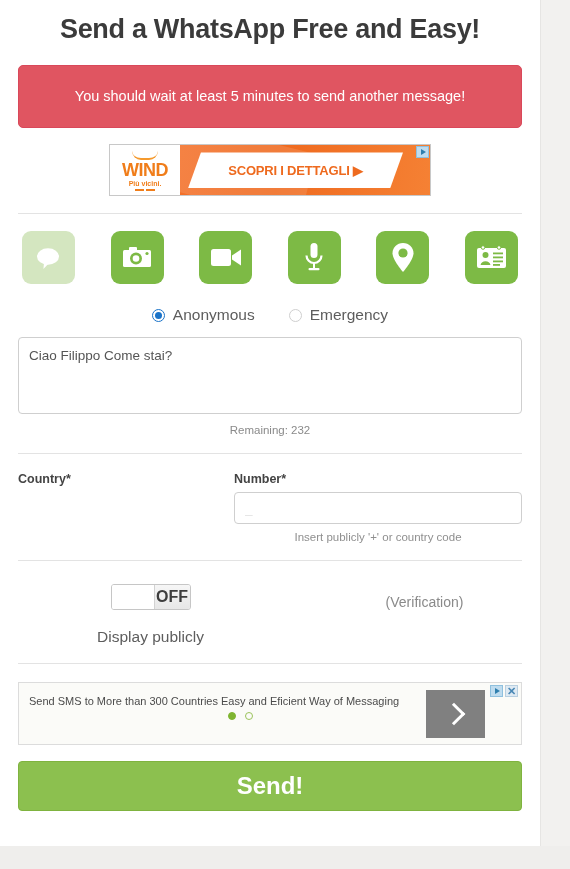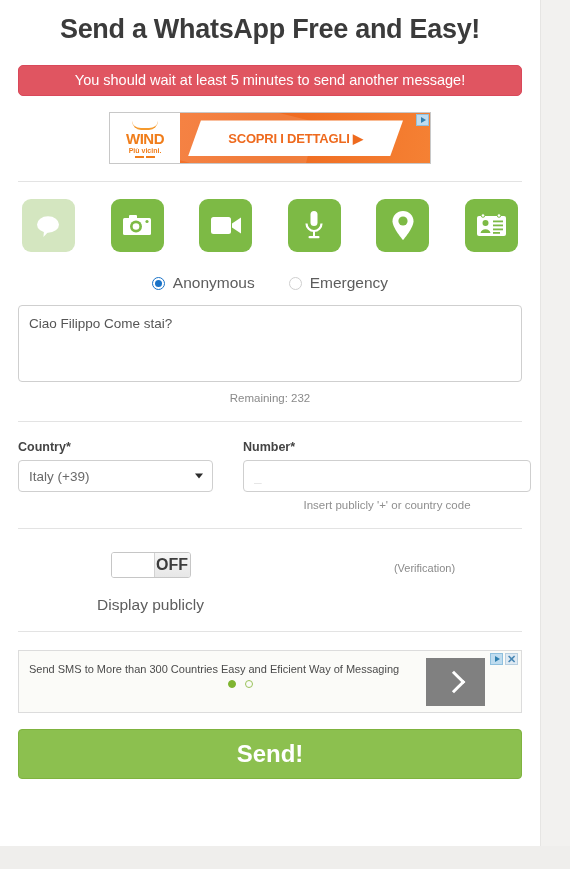--- a/index.html
+++ b/index.html
@@ -41,21 +41,21 @@
 
   
   .alert {
     margin:14px 0 0 0;
     background:#e05561;
     border:1px solid #d9485a;
     border-radius:5px;
     color:#ffffff;
     text-align:center;
     font-size:14.5px;
-    padding:6px 14px;
+    padding:22px 14px;
     line-height:1.2;
   }
 
   
   .ad-top-wrap {
     margin-top:16px;
     display:flex; justify-content:center;
   }
   .ad-top {
     position:relative;
@@ -72,21 +72,21 @@
     align-items:center; justify-content:center;
     padding-top:2px;
   }
   .wind-smile {
     width:26px; height:9px;
     border-bottom:2.5px solid #f59a2e;
     border-radius:0 0 14px 14px;
     margin-bottom:1px;
   }
   .wind-word {
-    font-size:15px; font-weight:bold; color:#f07d1a;
+    font-size:18px; font-weight:bold; color:#f07d1a;
     letter-spacing:-0.5px; line-height:1;
   }
   .wind-sub {
     font-size:7px; color:#f07d1a; font-weight:bold; margin-top:1px;
   }
   .wind-bars { display:flex; gap:2px; margin-top:2px; }
   .wind-bars i { display:block; width:9px; height:2px; background:#f07d1a; }
   .ad-orange {
     position:relative; flex:1;
     background:linear-gradient(100deg,#f4712a 0%,#ef6a1f 40%,#f58134 100%);
@@ -238,21 +238,21 @@
   .captcha-line { display:flex; align-items:center; gap:14px; }
   .captcha-q { font-size:19px; color:#585858; letter-spacing:1px; }
   .captcha-in {
     width:78px; height:32px;
     border:1px solid #cfcfcf; border-radius:4px; background:#fff;
     font-family:"Liberation Sans", sans-serif;
     font-size:12px; color:#666; padding:0 8px; outline:none;
   }
   .captcha-in::placeholder { color:#9d9d9d; }
   .captcha-cap {
-    font-size:11px; color:#8a8a8a; padding-top:6px; padding-left:44px;
+    font-size:14px; color:#8a8a8a; padding-top:6px; padding-left:44px;
   }
 
   
   .ad-bottom {
     position:relative;
     margin-top:18px;
     width:100%; height:63px;
     border:1px solid #dcdcdc;
     background:#fbfbf8;
     padding:7px 10px;
@@ -422,24 +422,20 @@
     <div class="msg-wrap">
       <textarea class="msg-box" style="">Ciao Filippo Come stai?</textarea>
       <div class="remaining">Remaining: 232</div>
     </div>
 
     <div class="divider"></div>
 
     <div class="fields-row">
       <div class="field-left">
         <div class="field-label">Country*</div>
-        <div class="select-box">
-          <span>Italy (+39)</span>
-          <span class="caret"></span>
-        </div>
       </div>
       <div class="field-right">
         <div class="field-label">Number*</div>
         <input class="num-box" type="text" placeholder="_" style="">
         <div class="hint">Insert publicly '+' or country code</div>
       </div>
     </div>
 
     <div class="divider"></div>
 

